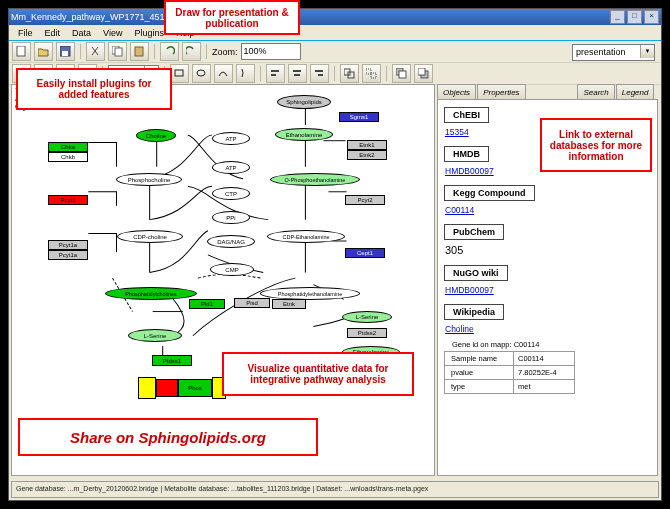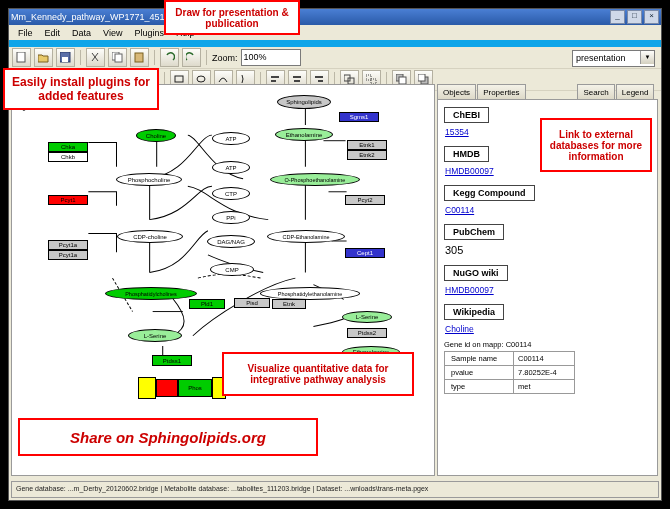--- a/index.html
+++ b/index.html
@@ -6,21 +6,21 @@
   body{width:670px;height:509px;overflow:hidden;font-family:"Liberation Sans",sans-serif;}
   #app{position:absolute;left:8px;top:8px;width:654px;height:493px;background:#ece9d8;border:1px solid #555;box-sizing:border-box;}
 
   
   .titlebar{height:16px;background:linear-gradient(to bottom,#4a7fd4,#2a5aa8);display:flex;align-items:center;padding:0 2px;color:#fff;font-size:9px;}
   .titlebar .tlabel{flex:1;overflow:hidden;white-space:nowrap;}
   .winbtns{display:flex;gap:2px;}
   .winbtn{width:13px;height:12px;background:#cfd8e8;border:1px solid #7a8aa8;font-size:8px;line-height:10px;text-align:center;color:#123;}
 
   
-  .menubar{height:15px;background:#ece9d8;border-bottom:7px solid #0ea5e9;display:flex;align-items:center;font-size:9px;padding-left:3px;}
+  .menubar{height:15px;background:#ece9d8;border-bottom:1px solid #0ea5e9;display:flex;align-items:center;font-size:9px;padding-left:3px;}
   .menubar span{padding:0 6px;}
 
   
   .toolrow{height:21px;background:#ece9d8;display:flex;align-items:center;border-bottom:1px solid #d6d2c0;padding-left:3px;gap:3px;font-size:9px;}
   .tbtn{width:17px;height:17px;border:1px solid #b4b0a0;background:linear-gradient(to bottom,#fdfdfa,#dedacb);display:flex;align-items:center;justify-content:center;}
   .sep{width:1px;height:15px;background:#bbb7a6;margin:0 2px;}
   .zoomsel{width:56px;height:15px;border:1px solid #7a7a7a;background:#fff;font-size:9px;padding-left:2px;line-height:14px;}
   .combo{height:15px;border:1px solid #7a7a7a;background:#fff;font-size:9px;line-height:14px;padding-left:3px;position:relative;}
   .combo .arrow{position:absolute;right:0;top:0;width:13px;height:13px;background:linear-gradient(to bottom,#fdfdfa,#d4d0c0);border-left:1px solid #9a9a9a;text-align:center;font-size:6px;line-height:13px;}
   .rightcombo{position:absolute;right:6px;top:3px;width:78px;}
@@ -41,40 +41,40 @@
   .lgreen{background:#99ee99;}
   .red{background:#ff0000;}
   .gray{background:#c8c8c8;}
   .blue{background:#3333cc;}
   .yellow{background:#ffff00;}
   .white{background:#fff;}
   svg.edges{position:absolute;left:0;top:0;width:100%;height:100%;pointer-events:none;}
 
   
   .tabs{display:flex;height:15px;font-size:8px;}
-  .tab{padding:1px 5px;border:1px solid #9a9a9a;border-bottom:none;background:linear-gradient(to bottom,#f4f2e8,#ddd9c8);margin-right:1px;line-height:13px;}
+  .tab{padding:1px 5px;border:1px solid #9a9a9a;border-bottom:none;background:linear-gradient(to bottom,#f4f2e8,#ddd9c8);margin-right:1px;line-height:13px;font-style:italic;}
   .tab.active{background:#fff;font-weight:bold;margin-top:20px;}
   .panelbox{flex:1;border:1px solid #9a9a9a;background:#fff;overflow:hidden;position:relative;padding:4px 6px;box-sizing:border-box;}
   .dbhead{display:inline-block;border:1px solid #444;background:#fff;font-size:9px;font-weight:bold;padding:2px 8px;margin-bottom:2px;}
   .dblink{color:#0000cc;text-decoration:underline;font-size:8.5px;display:block;margin:2px 0 6px 1px;}
   .dbplain{font-size:11px;display:block;margin:2px 0 6px 1px;color:#000;}
   .exprhead{font-size:9px;font-weight:bold;margin:4px 0 3px 0;}
-  .geneid{font-size:7.5px;margin-bottom:2px;}
+  .geneid{font-size:7.5px;margin-bottom:2px;margin-left:8px;}
   table.expr{border-collapse:collapse;font-size:7.5px;}
   table.expr td{border:1px solid #999;padding:1px 4px;height:11px;}
   table.expr td.k{width:58px;padding-left:6px;}
   table.expr td.v{width:52px;}
 
   
   .status{position:absolute;left:2px;right:2px;bottom:2px;height:15px;border:1px solid #9a9a9a;background:#ece9d8;font-size:7px;line-height:14px;padding-left:4px;color:#222;overflow:hidden;white-space:nowrap;}
 
   
   .callout{position:absolute;background:#fff;border:2px solid #ff0000;color:#cc0000;font-weight:bold;text-align:center;display:flex;align-items:center;justify-content:center;padding:3px 6px;box-sizing:border-box;z-index:40;}
   .c1{left:164px;top:0px;width:136px;height:35px;font-size:10px;}
-  .c2{left:3px;top:68px;width:156px;height:42px;font-size:12px;}
+  .c2{left:16px;top:68px;width:156px;height:42px;font-size:10px;}
   .c3{left:540px;top:118px;width:112px;height:54px;font-size:10px;}
   .c4{left:222px;top:352px;width:192px;height:44px;font-size:10px;}
   .c5{left:18px;top:418px;width:300px;height:38px;font-size:15px;font-style:italic;}
 </style>
 </head>
 <body>
 
 <div id="app">
 
   <div class="titlebar">

